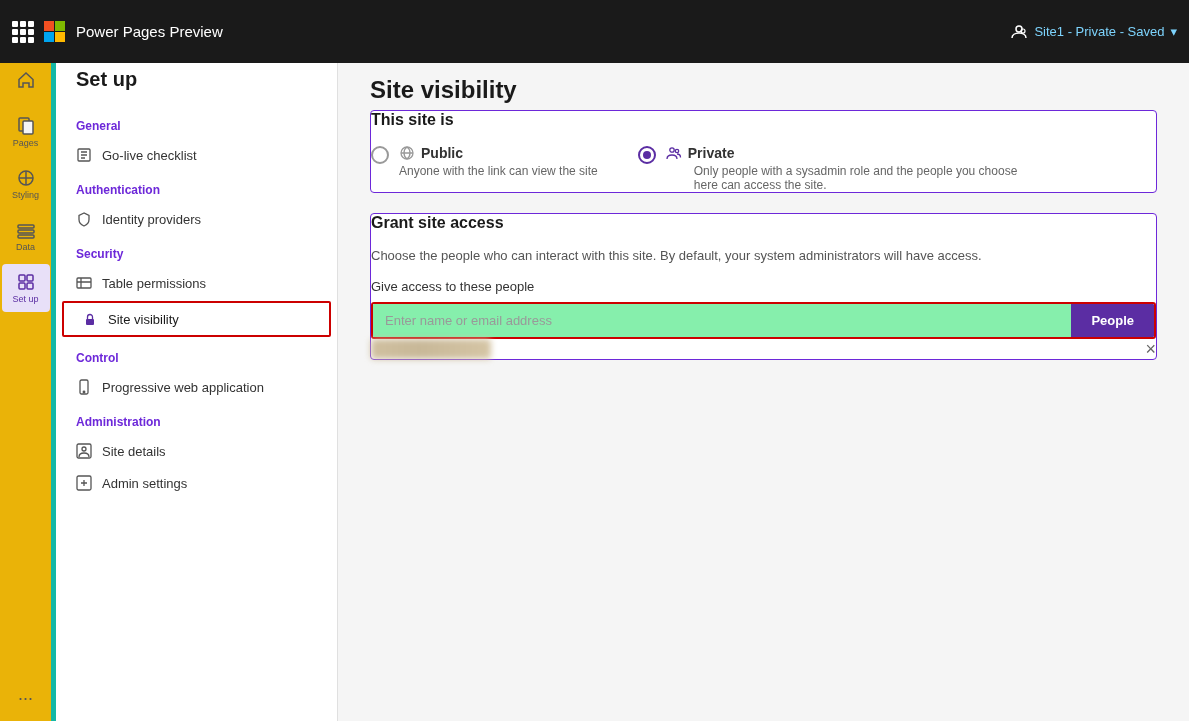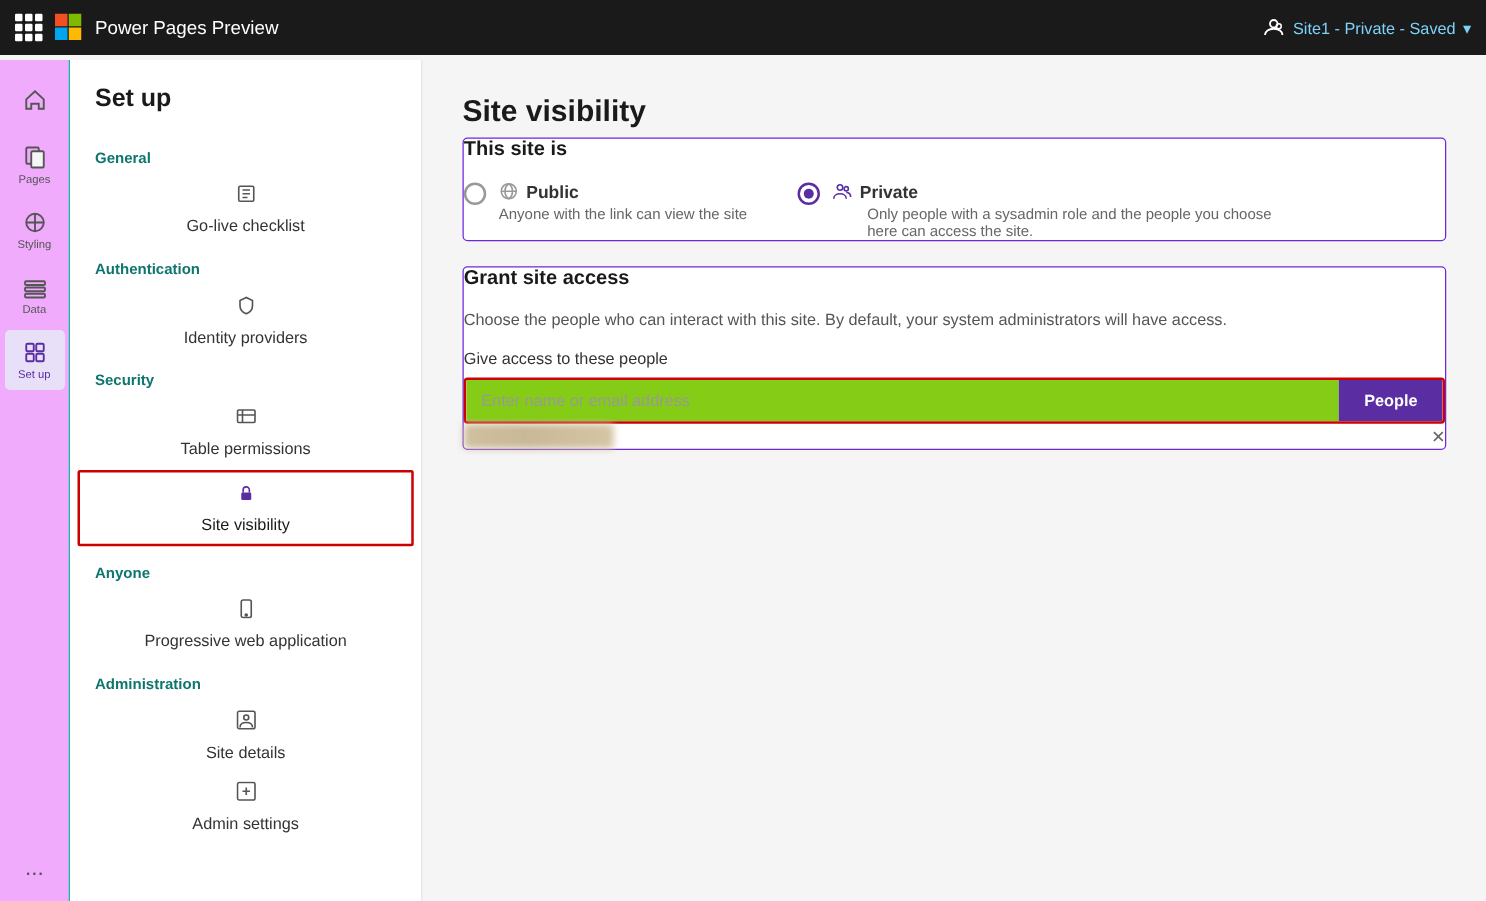--- a/index.html
+++ b/index.html
@@ -1,20 +1,20 @@
 <!DOCTYPE html>
 <html><head>
   <meta charset="utf-8">
   <style>
     * { box-sizing: border-box; margin: 0; padding: 0; }
     body { font-family: 'Segoe UI', sans-serif; font-size: 14px; background: #f5f5f5; color: #333; }
 
     
     .top-bar {
-      height: 44px;
+      height: 63px;
       background: #1a1a1a;
       display: flex;
       align-items: center;
       padding: 0 12px;
       gap: 10px;
       color: white;
       position: fixed;
       top: 0; left: 0; right: 0;
       z-index: 100;
     }
@@ -55,22 +55,22 @@
       cursor: pointer;
     }
 
     
     .icon-nav {
       position: fixed;
       top: 48px;
       left: 0;
       width: 56px;
       bottom: 0;
-      background: #f0abfc;
-      border-right: 1px solid #14b8a6;
+      background: #eab308;
+      border-right: 5px solid #14b8a6;
       display: flex;
       flex-direction: column;
       align-items: center;
       padding-top: 8px;
       gap: 4px;
       z-index: 90;
     }
     .icon-nav-item {
       display: flex;
       flex-direction: column;
@@ -113,34 +113,33 @@
     }
     .sidebar-title {
       font-size: 20px;
       font-weight: 600;
       color: #1a1a1a;
       padding: 0 20px 16px;
     }
     .sidebar-section-label {
       font-size: 12px;
       font-weight: 600;
-      color: #0f766e;
+      color: #6d28d9;
       padding: 12px 20px 6px;
       text-transform: none;
     }
     .sidebar-item {
       display: flex;
       align-items: center;
       gap: 10px;
       padding: 8px 20px;
       cursor: pointer;
       font-size: 13px;
       color: #333;
       border-radius: 0;
-      flex-direction: column;
     }
     .sidebar-item svg { width: 16px; height: 16px; flex-shrink: 0; }
 
     
     .main-content {
       margin-top: 48px;
       margin-left: 338px;
       padding: 28px 32px;
       min-height: calc(100vh - 48px);
       background: #f5f5f5;
@@ -236,21 +235,21 @@
       margin-bottom: 8px;
     }
     .email-input {
       flex: 1;
       padding: 9px 12px;
       border: none;
       font-size: 13px;
       color: #333;
       outline: none;
       font-family: 'Segoe UI', sans-serif;
-      background: #84cc16;
+      background: #86efac;
     }
     .email-input::placeholder { color: #999; }
     .share-btn {
       background: #5b2da3;
       color: white;
       border: none;
       padding: 9px 20px;
       font-size: 13px;
       font-weight: 600;
       cursor: pointer;
@@ -405,21 +404,21 @@
   </div>
 
   <div class="sidebar-item active-red" style="display:flex;align-items:center;gap:10px;padding:8px 18px;border:2px solid #cc0000;border-radius:2px;margin:2px 6px;background:white;">
     <svg width="16" height="16" viewBox="0 0 16 16" fill="none">
       <rect x="4" y="8" width="8" height="6" rx="1" fill="#5b2da3"></rect>
       <path d="M5.5 8V6a2.5 2.5 0 015 0v2" stroke="#5b2da3" stroke-width="1.3"></path>
     </svg>
     <span style="color:#1a1a1a;font-weight:500;">Site visibility</span>
   </div>
 
-  <div class="sidebar-section-label">Anyone</div>
+  <div class="sidebar-section-label">Control</div>
   <div class="sidebar-item">
     <svg width="16" height="16" viewBox="0 0 16 16" fill="none" stroke="#555" stroke-width="1.3">
       <rect x="4" y="1" width="8" height="14" rx="1.5"></rect>
       <circle cx="8" cy="13" r="0.8" fill="#555"></circle>
     </svg>
     <span>Progressive web application</span>
   </div>
 
   <div class="sidebar-section-label">Administration</div>
   <div class="sidebar-item">

